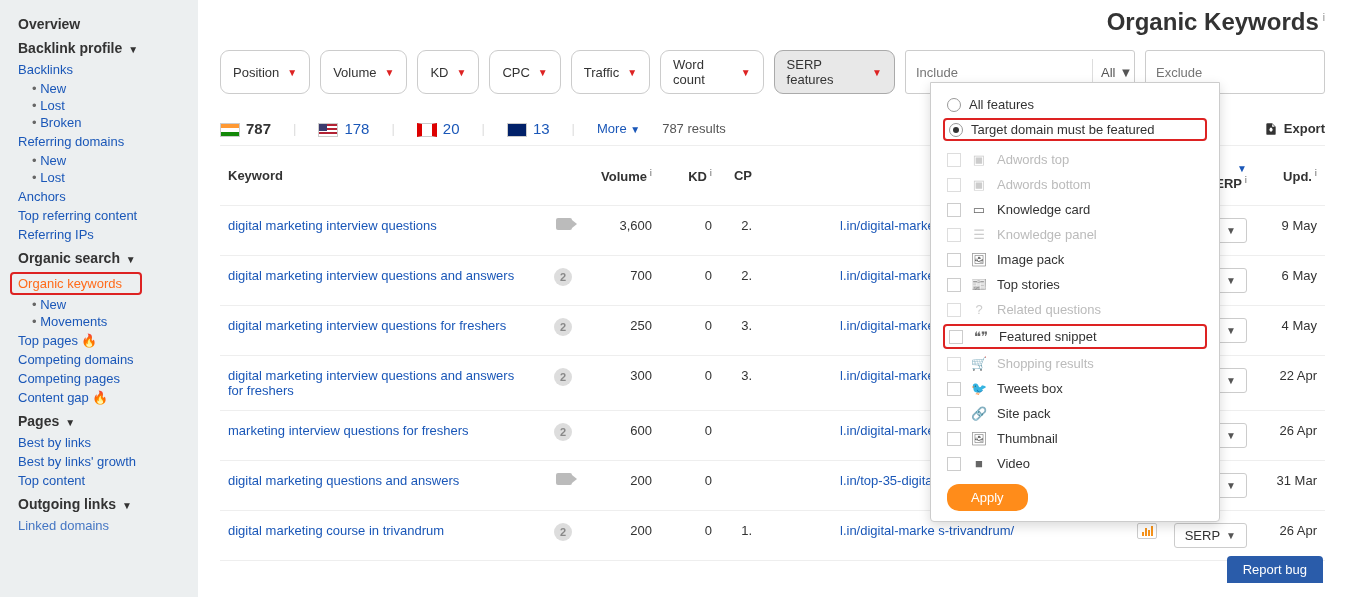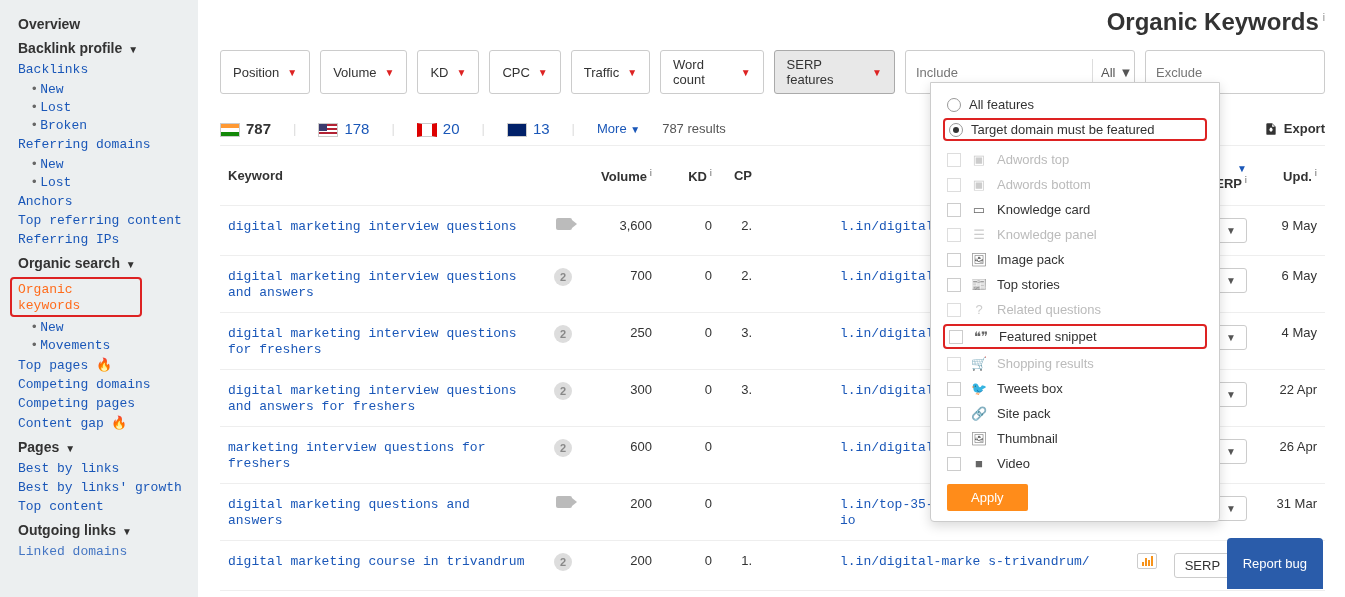--- a/index.html
+++ b/index.html
@@ -1,34 +1,34 @@
 <!DOCTYPE html>
 <html><head>
 <meta charset="utf-8">
 <style>
   * { box-sizing: border-box; margin: 0; padding: 0; }
   body { font-family: -apple-system, BlinkMacSystemFont, "Segoe UI", Arial, sans-serif; font-size: 13px; color: #333; background: #f5f5f5; width: 1345px; height: 597px; overflow: hidden; position: relative; }
-  a { color: #1a57b8; text-decoration: none; font-family: Liberation Mono, monospace; }
+  a { color: #1a57b8; text-decoration: none; }
   .layout { display: flex; height: 100%; }
   .sidebar { width: 198px; background: #eceff0; padding: 8px 12px 8px 18px; overflow: hidden; flex: 0 0 198px; }
   .side-h { font-weight: 700; font-size: 14px; color: #333; margin: 8px 0 6px; }
   .side-h .caret { font-size: 10px; margin-left: 2px; }
   .side-link { display: block; color: #1a57b8; font-size: 13px; margin: 4px 0; }
   .side-sub { list-style: none; padding-left: 14px; }
   .side-sub li::before { content:"• "; color:#666; }
   .side-sub a { color:#1a57b8; font-size:13px; }
   .side-sub li { margin: 2px 0; }
   .side-active-box { border: 2px solid #d22; border-radius: 4px; padding: 2px 6px; margin-left:-8px; width: 132px; }
   .side-active-box a { color: #ff6b1a; font-size:13px; }
   .fire { color: #ff6b1a; }
   .main { flex: 1; background: #fff; padding: 8px 20px 0 22px; position: relative; }
   h1 { font-size: 24px; font-weight: 700; margin-bottom: 14px; text-align: right; }
   h1 sup { font-size: 10px; color:#888; font-weight:400; margin-left:4px; }
   .filters { display:flex; gap:10px; margin-bottom:18px; }
-  .fbtn { background:#fff; border:1px solid #ccc; border-radius:3px; padding:6px 12px; font-size:13px; display:flex; align-items:center; gap:8px; cursor:pointer; }
+  .fbtn { background:#fff; border:1px solid #ccc; border-radius:9px; padding:6px 12px; font-size:13px; display:flex; align-items:center; gap:8px; cursor:pointer; }
   .fbtn .caret { color:#d22; font-size:10px; }
   .fbtn.active { background:#e8e8e8; border-color:#aaa; }
   .finput { border:1px solid #ccc; border-radius:3px; padding:6px 10px; font-size:13px; width:180px; color:#555; }
   .countrybar { display:flex; align-items:center; gap:22px; padding:8px 0; border-bottom:1px solid #eee; }
   .flag { display:inline-block; width:20px; height:14px; border:1px solid #ccc; vertical-align:middle; margin-right:6px; position:relative; }
   .flag.in { background: linear-gradient(#ff9933 33%, #fff 33% 66%, #138808 66%); }
   .flag.us { background: linear-gradient(#b22234 50%, #fff 50%); background-size:100% 4px; }
   .flag.us::after { content:""; position:absolute; top:0; left:0; width:8px; height:7px; background:#3c3b6e; }
   .flag.ca { background:#fff; border-left:5px solid #d00; border-right:5px solid #d00; }
   .flag.au { background:#012169; }
@@ -61,22 +61,22 @@
   .dd-radio.boxed { border:2px solid #d22; border-radius:4px; margin: 2px 12px; padding:2px 4px; }
   .dd-sep { margin:6px 0; }
   .dd-item { display:flex; align-items:center; gap:10px; padding:5px 16px; font-size:13px; }
   .cb { width:14px; height:14px; border:1px solid #ccc; background:#fff; }
   .dd-item.disabled { color:#bbb; }
   .dd-item.disabled .cb { border-color:#ddd; }
   .dd-item.boxed { border:2px solid #d22; border-radius:4px; margin:2px 12px; padding:3px 4px; }
   .dd-ico { width:16px; display:inline-flex; justify-content:center; color:#666; font-size:13px; }
   .dd-item.disabled .dd-ico { color:#ccc; }
   .apply-row { padding:8px 16px 0; }
-  .apply { background:#ff8c1a; color:#fff; border:none; padding:6px 24px; font-size:13px; border-radius:2px; cursor:pointer; }
-  .report-bug { position:absolute; bottom:8px; right:22px; background:#2a5caa; color:#fff; font-size:13px; padding:18px 16px; border-radius:4px 4px 0 0;margin-left:12px; }
+  .apply { background:#ff8c1a; color:#fff; border:none; padding:6px 24px; font-size:13px; border-radius:12px; cursor:pointer; }
+  .report-bug { position:absolute; bottom:14px; right:22px; background:#2a5caa; color:#fff; font-size:13px; padding:6px 16px; border-radius:4px 4px 0 0;margin-left:12px; }
 </style>
 </head>
 <body>
 
 <div class="layout">
   <nav class="sidebar">
     <div class="side-h">Overview</div>
     <div class="side-h"><span>Backlink profile</span> <span class="caret">▼</span></div>
     <a class="side-link">Backlinks</a>
     <ul class="side-sub">

